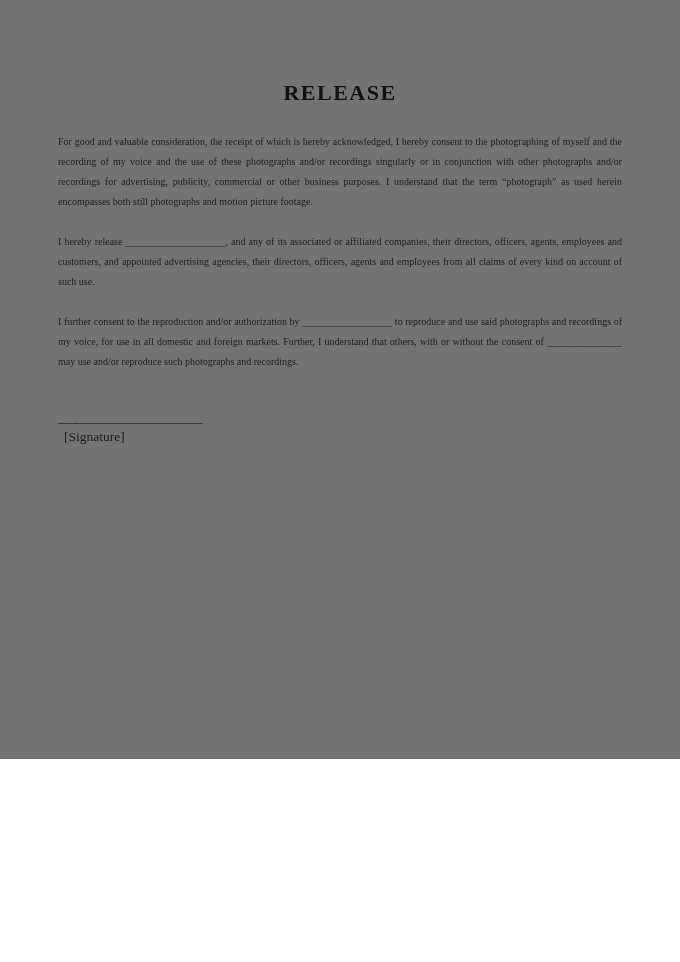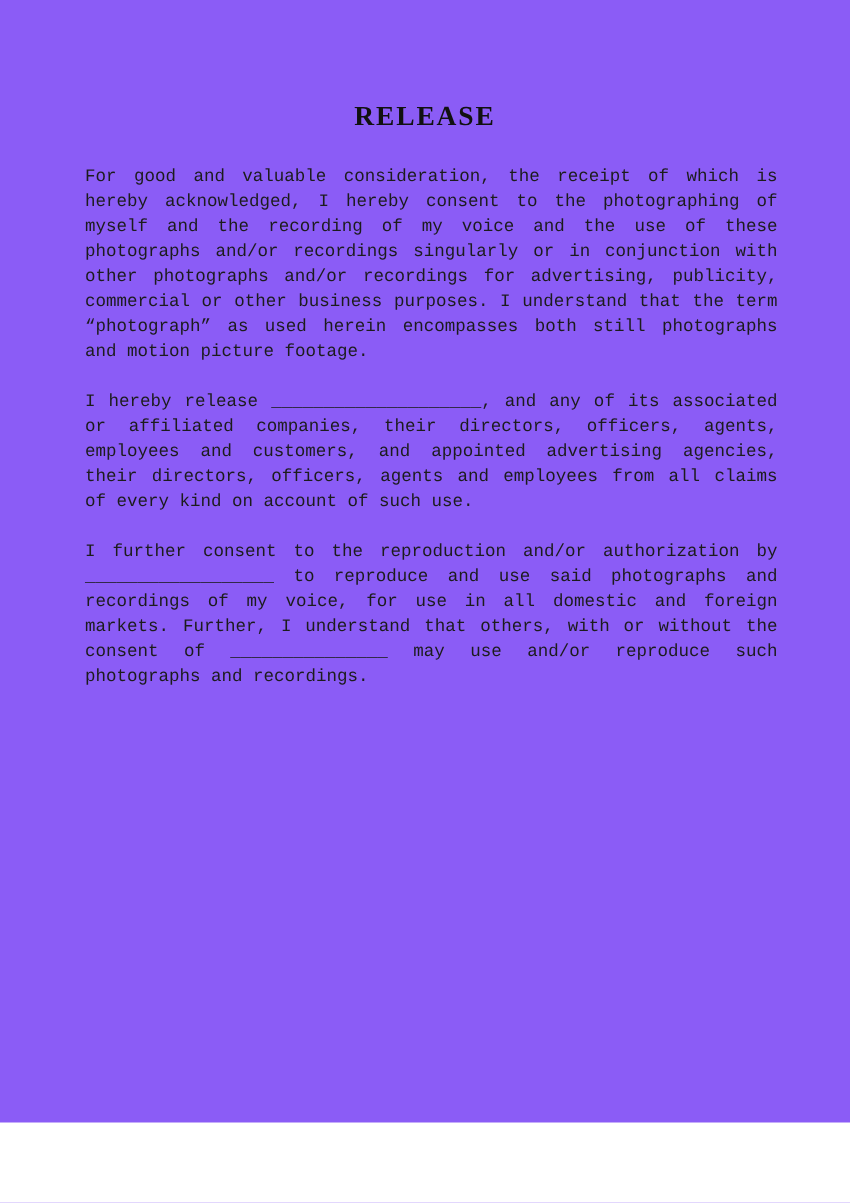--- a/index.html
+++ b/index.html
@@ -10,39 +10,38 @@
   body {
     width: 680px;
     height: 962px;
     font-family: "Liberation Serif", "DejaVu Serif", serif;
     color: #1c1c1c;
     overflow: hidden;
   }
   .page {
     box-sizing: border-box;
     width: 680px;
-    height: 898px;
+    height: 759px;
     padding: 58px 58px 0 58px;
-    background: #8b5cf6;
+    background: #737373;
   }
   .title {
     margin: 22px 0 26px 0;
     text-align: center;
     font-size: 22px;
     font-weight: bold;
     letter-spacing: 1.5px;
     color: #111111;
   }
   .para {
-    margin: 0 0 20px 10px;
-    font-size: 14px;
+    margin: 0 0 20px 0;
+    font-size: 10px;
     line-height: 20px;
     text-align: justify;
     color: #1c1c1c;
-    font-family: Liberation Mono, monospace;
   }
   .sig-block {
     margin-top: 38px;
   }
   .sig-line {
     font-size: 13.5px;
     line-height: 16px;
     letter-spacing: 0.5px;
     color: #1c1c1c;
   }
@@ -60,14 +59,18 @@
 <div class="page">
 
   <h1 class="title">RELEASE</h1>
 
   <p class="para">For good and valuable consideration, the receipt of which is hereby acknowledged, I hereby consent to the photographing of myself and the recording of my voice and the use of these photographs and/or recordings singularly or in conjunction with other photographs and/or recordings for advertising, publicity, commercial or other business purposes.  I understand that the term “photograph” as used herein encompasses both still photographs and motion picture footage.</p>
 
   <p class="para">I hereby release ____________________, and any of its associated or affiliated companies, their directors, officers, agents, employees and customers, and appointed advertising agencies, their directors, officers, agents and employees from all claims of every kind on account of such use.</p>
 
   <p class="para">I further consent to the reproduction and/or authorization by __________________ to reproduce and use said photographs and recordings of my voice, for use in all domestic and foreign markets.  Further, I understand that others, with or without the consent of _______________ may use and/or reproduce such photographs and recordings.</p>
 
+  <div class="sig-block">
+    <div class="sig-line">____________________</div>
+    <div class="sig-label">[Signature]</div>
+  </div>
 
 </div>
 
 </body></html>

